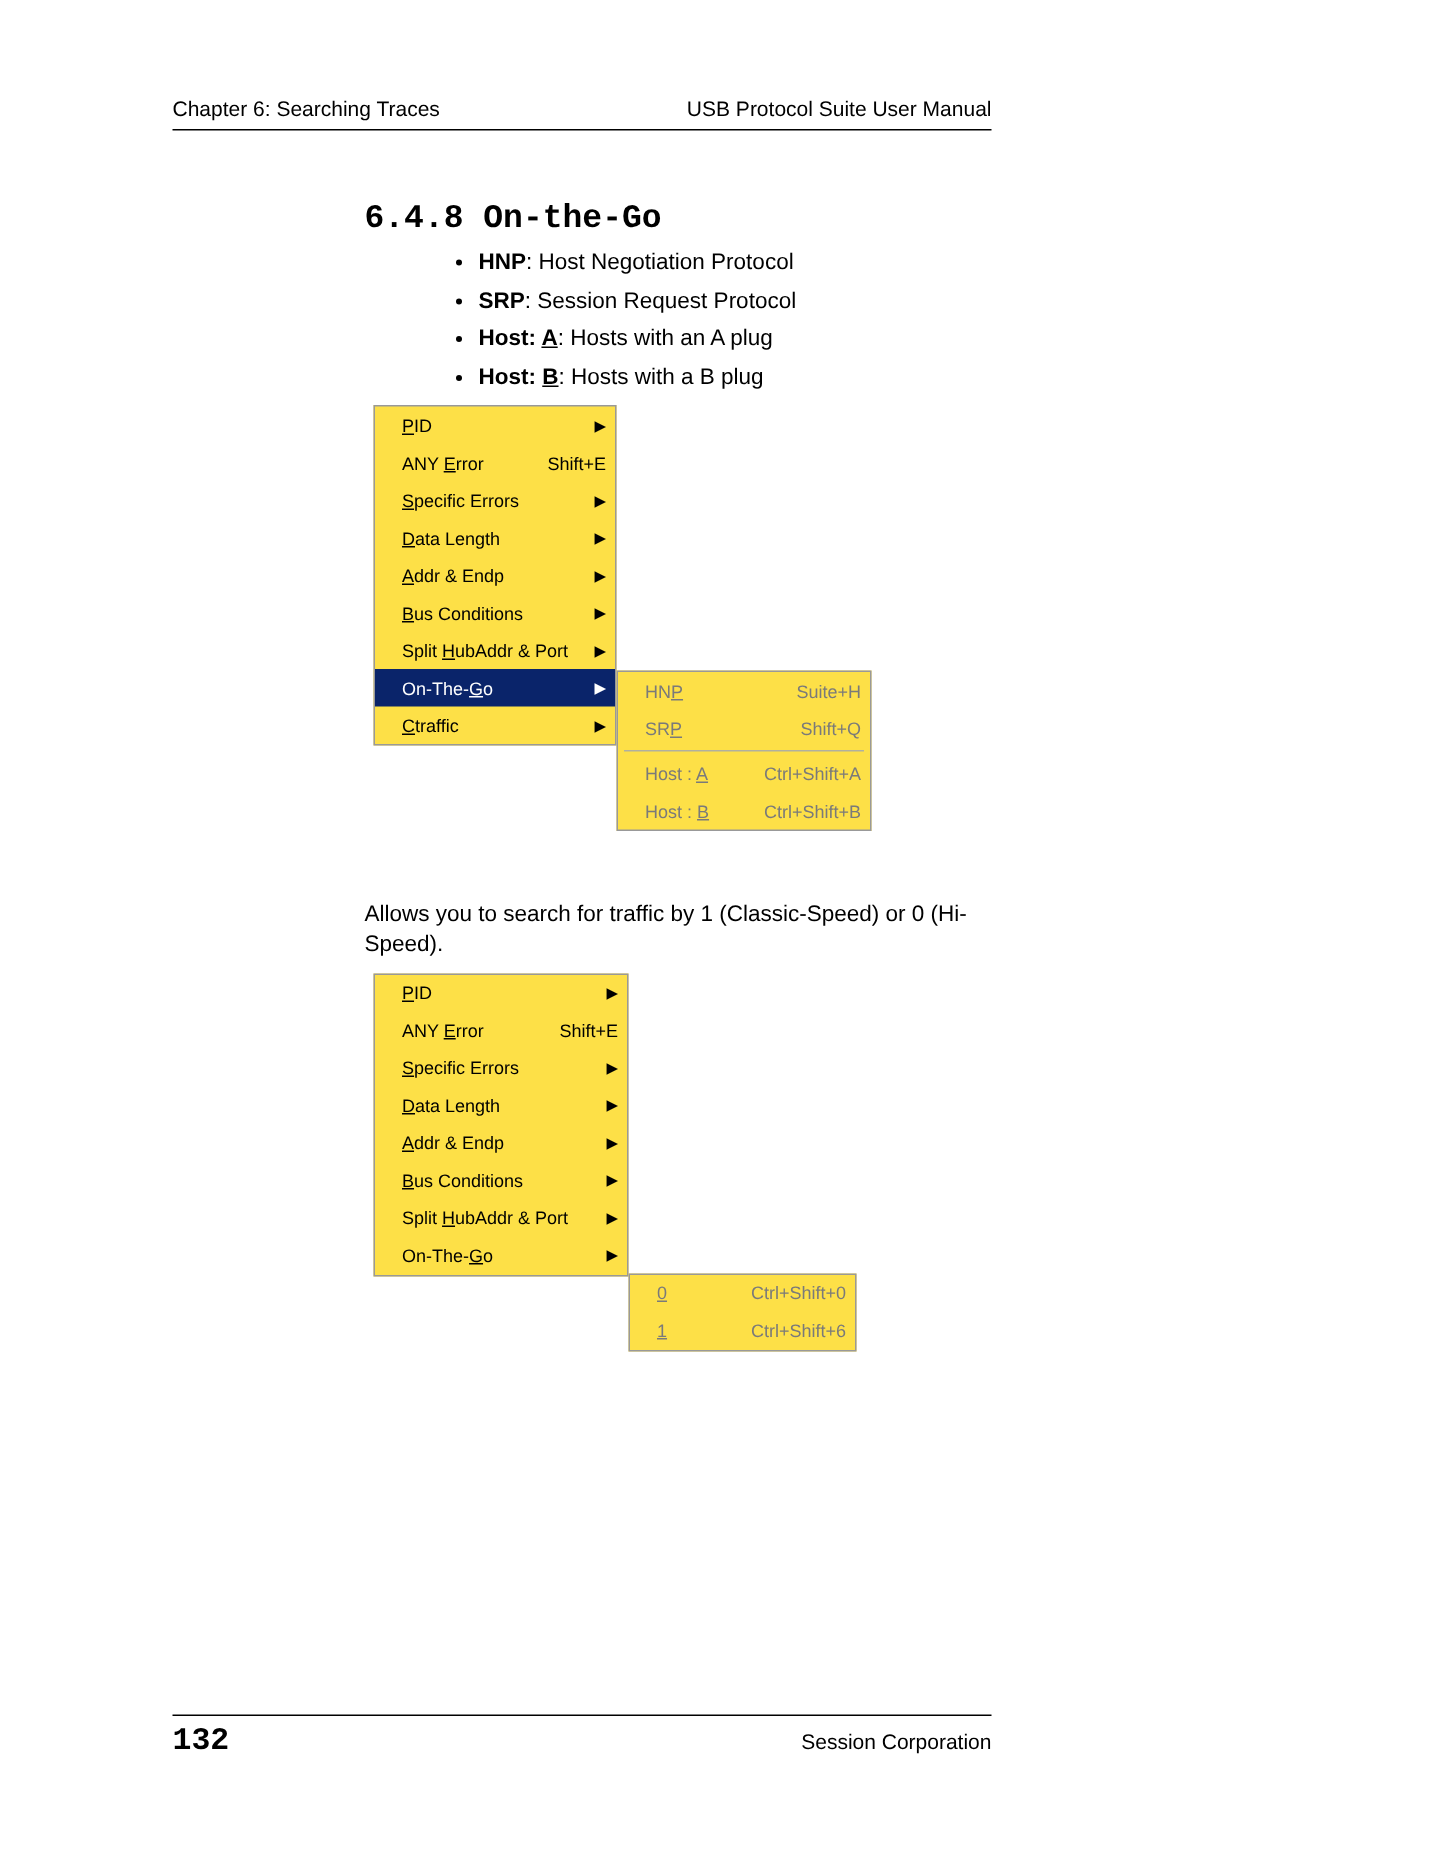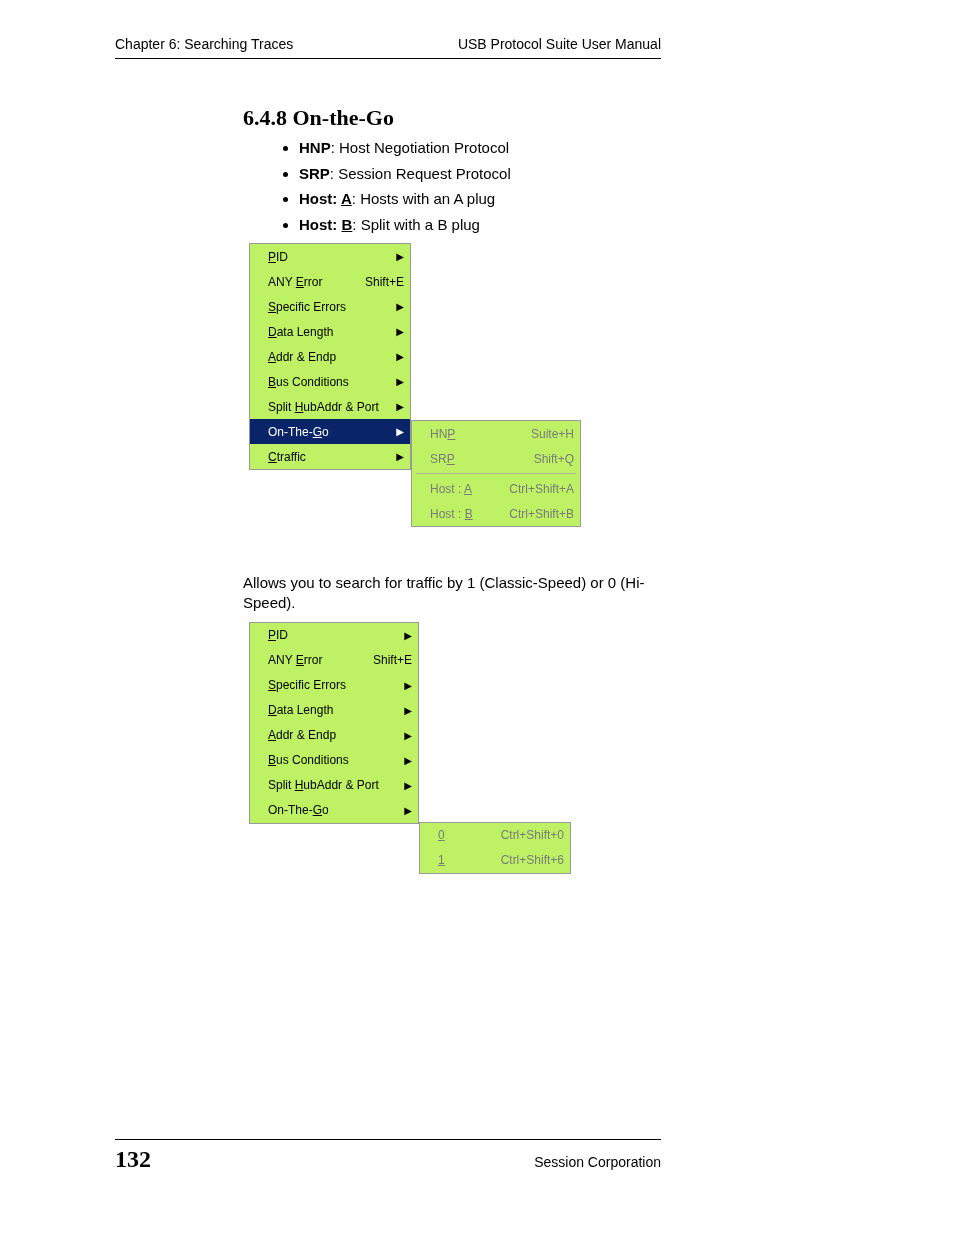--- a/index.html
+++ b/index.html
@@ -7,71 +7,72 @@
     padding: 0;
     font-family: Arial, Helvetica, sans-serif;
     background: #fff;
     color: #000;
   }
   .page {
     width: 776px;
     height: 1235px;
     position: relative;
     box-sizing: border-box;
-    padding: 36px 115px 0 115px;
+    padding: 64px 115px 0 115px;
   }
   .header-row {
     display: flex;
     justify-content: space-between;
     font-size: 14px;
     padding-bottom: 6px;
   }
   .header-rule {
     border: none;
     border-top: 1.5px solid #000;
     margin: 0;
   }
   .content {
     padding-left: 128px;
     padding-top: 46px;
   }
   h2.sec {
-    font-family: Liberation Serif, serif;
+    font-family: Liberation Mono, monospace;
     font-weight: bold;
     font-size: 22px;
     margin: 0 0 4px 0;
   }
   p.body {
     font-size: 15px;
     margin: 0 0 8px 0;
     line-height: 1.35;
   }
   ul.bullets {
     margin: 2px 0 6px 0;
     padding-left: 56px;
   }
   ul.bullets li {
     font-size: 15px;
     line-height: 1.7;
+    margin-left: 20px;
   }
   .menu-wrap {
     position: relative;
     margin-top: 4px;
     margin-left: -12px;
     height: 300px;
   }
   .menu-wrap2 {
     position: relative;
     margin-top: 8px;
     margin-left: -12px;
     height: 275px;
   }
   .menu {
     position: absolute;
-    background: #bef264;
+    background: #fde047;
     border: 1px solid #999;
     font-family: Tahoma, Arial, sans-serif;
     font-size: 12px;
     color: #000;
     box-sizing: border-box;
   }
   .menu .item {
     display: flex;
     align-items: center;
     justify-content: space-between;
@@ -115,23 +116,23 @@
     border: none;
     border-top: 1.5px solid #000;
     margin: 0 0 6px 0;
   }
   .footer-row {
     display: flex;
     justify-content: space-between;
     align-items: baseline;
   }
   .page-num {
-    font-family: Liberation Serif, serif;
+    font-family: Liberation Mono, monospace;
     font-weight: 900;
-    font-size: 24px;
+    font-size: 21px;
   }
   .corp {
     font-size: 14px;
   }
   .sec-block { margin-bottom: 30px; }
 </style>
 </head>
 <body>
 
 <div class="page">
@@ -143,21 +144,21 @@
   <hr class="header-rule">
 
   <div class="content">
 
     <div class="sec-block">
       <h2 class="sec">6.4.8 On-the-Go</h2>
       <ul class="bullets">
         <li><b>HNP</b><span>: Host Negotiation Protocol</span></li>
         <li><b>SRP</b><span>: Session Request Protocol</span></li>
         <li><b><span>Host: </span><span class="und">A</span></b><span>: Hosts with an A plug</span></li>
-        <li><b><span>Host: </span><span class="und">B</span></b><span>: Split with a B plug</span></li>
+        <li><b><span>Host: </span><span class="und">B</span></b><span>: Hosts with a B plug</span></li>
       </ul>
 
       <div class="menu-wrap">
 
         <div class="menu" style="left:18px; top:0; width:162px;">
           <div class="item">
             <span class="lbl"><span class="und">P</span><span>ID</span></span>
             <span class="arrow">▶</span>
           </div>
           <div class="item">

